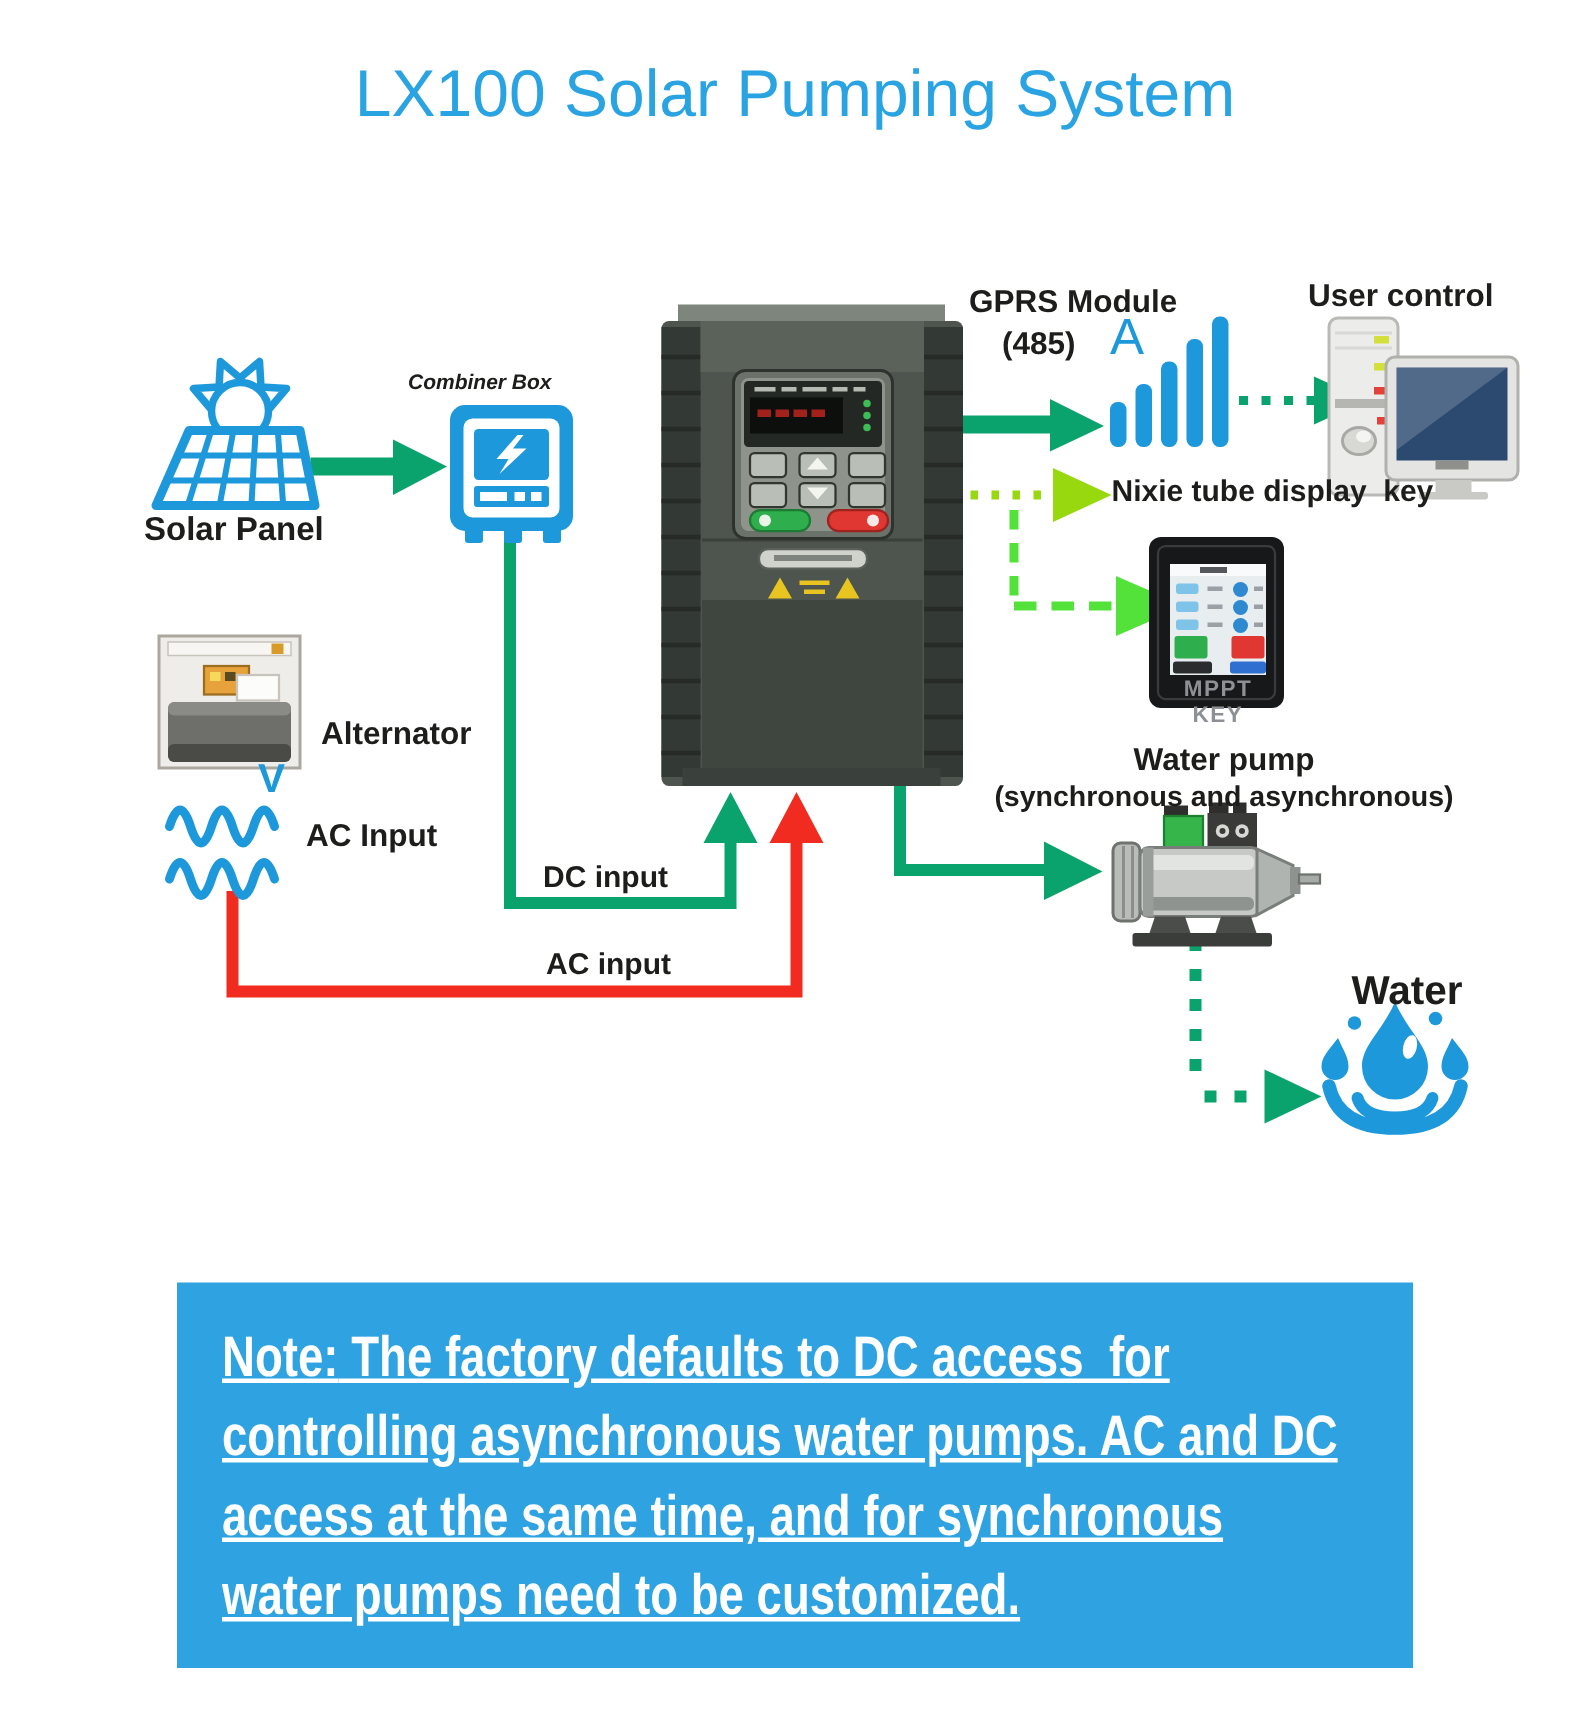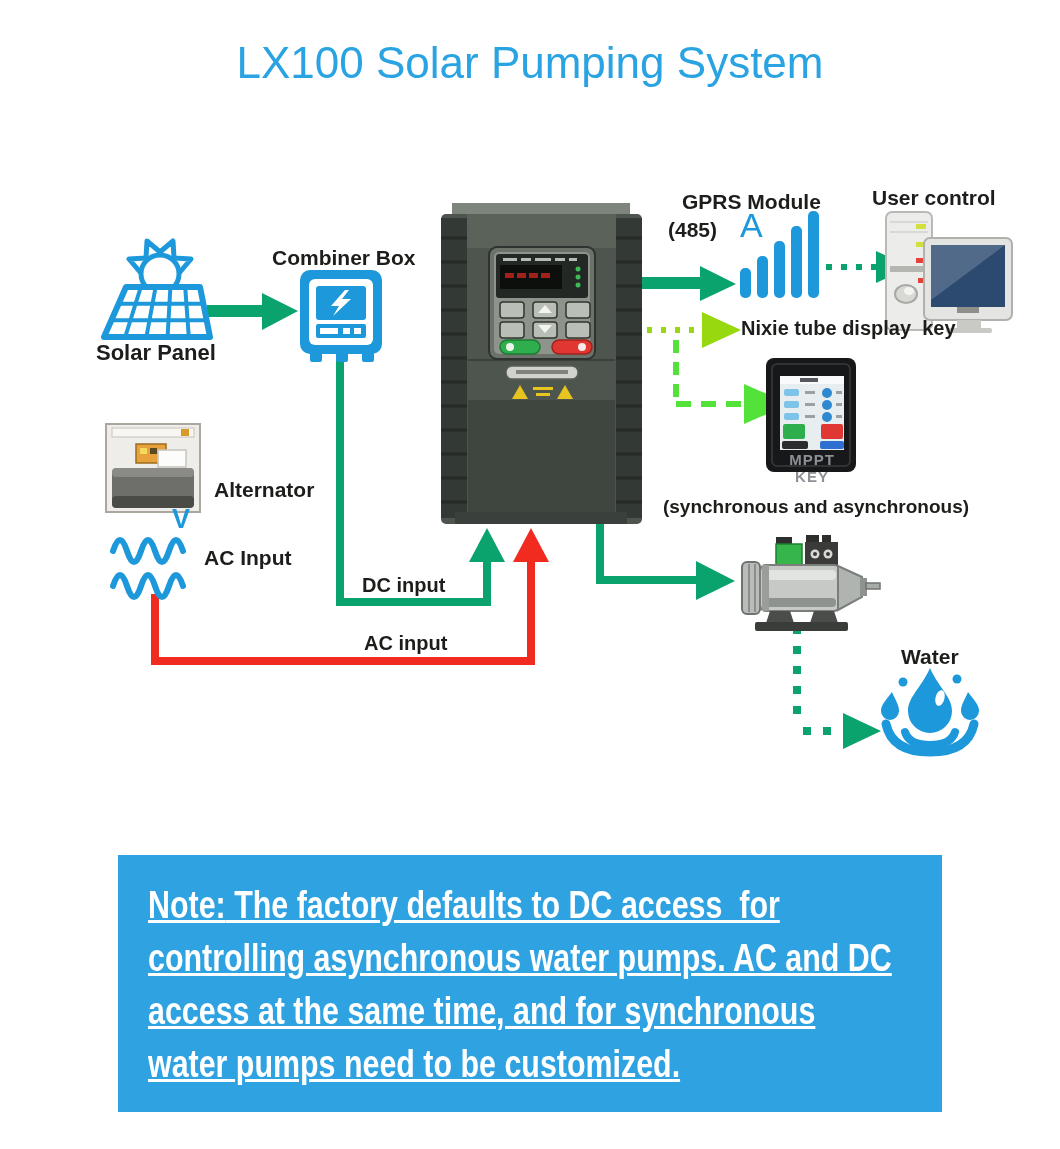--- a/index.html
+++ b/index.html
@@ -282,40 +282,41 @@
       <path d="M892,692 c-7,9 -11,13 -11,19 a9,9 0 0 0 18,0 c0,-6 -3,-10 -7,-19 z" fill="#1d98da"></path>
       <path d="M968,692 c7,9 11,13 11,19 a9,9 0 0 1 -18,0 c0,-6 3,-10 7,-19 z" fill="#1d98da"></path>
       <circle cx="903" cy="682" r="4.5" fill="#1d98da"></circle>
       <circle cx="957" cy="679" r="4.5" fill="#1d98da"></circle>
       <path d="M886,724 q6,28 44,28 q38,0 44,-28" fill="none" stroke="#1d98da" stroke-width="9" stroke-linecap="round"></path>
       <path d="M905,732 q4,13 25,13 q21,0 25,-13" fill="none" stroke="#1d98da" stroke-width="8" stroke-linecap="round"></path>
     </g>
   </svg>
 
   <div class="lbl" style="left:96px;top:340px;font-size:22px;">Solar Panel</div>
-  <div class="lbl" style="left:272px;top:246px;font-size:21px;">Combiner Box</div>
+  <div class="lbl" style="left:272px;top:246px;font-size:14px;font-style:italic;">Combiner Box</div>
   <div class="lbl" style="left:214px;top:438px;font-size:21px;margin-top:40px;">Alternator</div>
   <div class="lbl blue" style="left:172px;top:504px;font-size:27px;">V</div>
   <div class="lbl" style="left:204px;top:546px;font-size:21px;">AC Input</div>
   <div class="lbl" style="left:362px;top:574px;">DC input</div>
   <div class="lbl" style="left:364px;top:632px;">AC input</div>
-  <div class="lbl" style="left:646px;top:190px;font-size:21px;margin-left:36px;">GPRS Module</div>
+  <div class="lbl" style="left:646px;top:190px;font-size:21px;">GPRS Module</div>
   <div class="lbl" style="left:668px;top:218px;font-size:21px;">(485)</div>
   <div class="lbl blue" style="left:740px;top:206px;font-size:34px;font-weight:normal;">A</div>
   <div class="lbl" style="left:872px;top:186px;font-size:21px;">User control</div>
   <div class="lbl" style="left:741px;top:317px;">Nixie tube display  key</div>
 
 
   <div class="mppt">MPPT KEY</div>
 
   <div class="pump-block">
+    <div class="l1">Water pump</div>
     <div class="l2">(synchronous and asynchronous)</div>
   </div>
 
-  <div class="lbl" style="left:901px;top:645px;font-size:21px;">Water</div>
+  <div class="lbl" style="left:901px;top:645px;font-size:27px;">Water</div>
 
   <div class="note">
     <div class="note-inner">
       <div class="note-line"><span>Note:</span><span> The factory defaults to DC access  for</span></div>
       <div class="note-line">controlling asynchronous water pumps. AC and DC</div>
       <div class="note-line">access at the same time, and for synchronous</div>
       <div class="note-line">water pumps need to be customized.</div>
     </div>
   </div>
 

